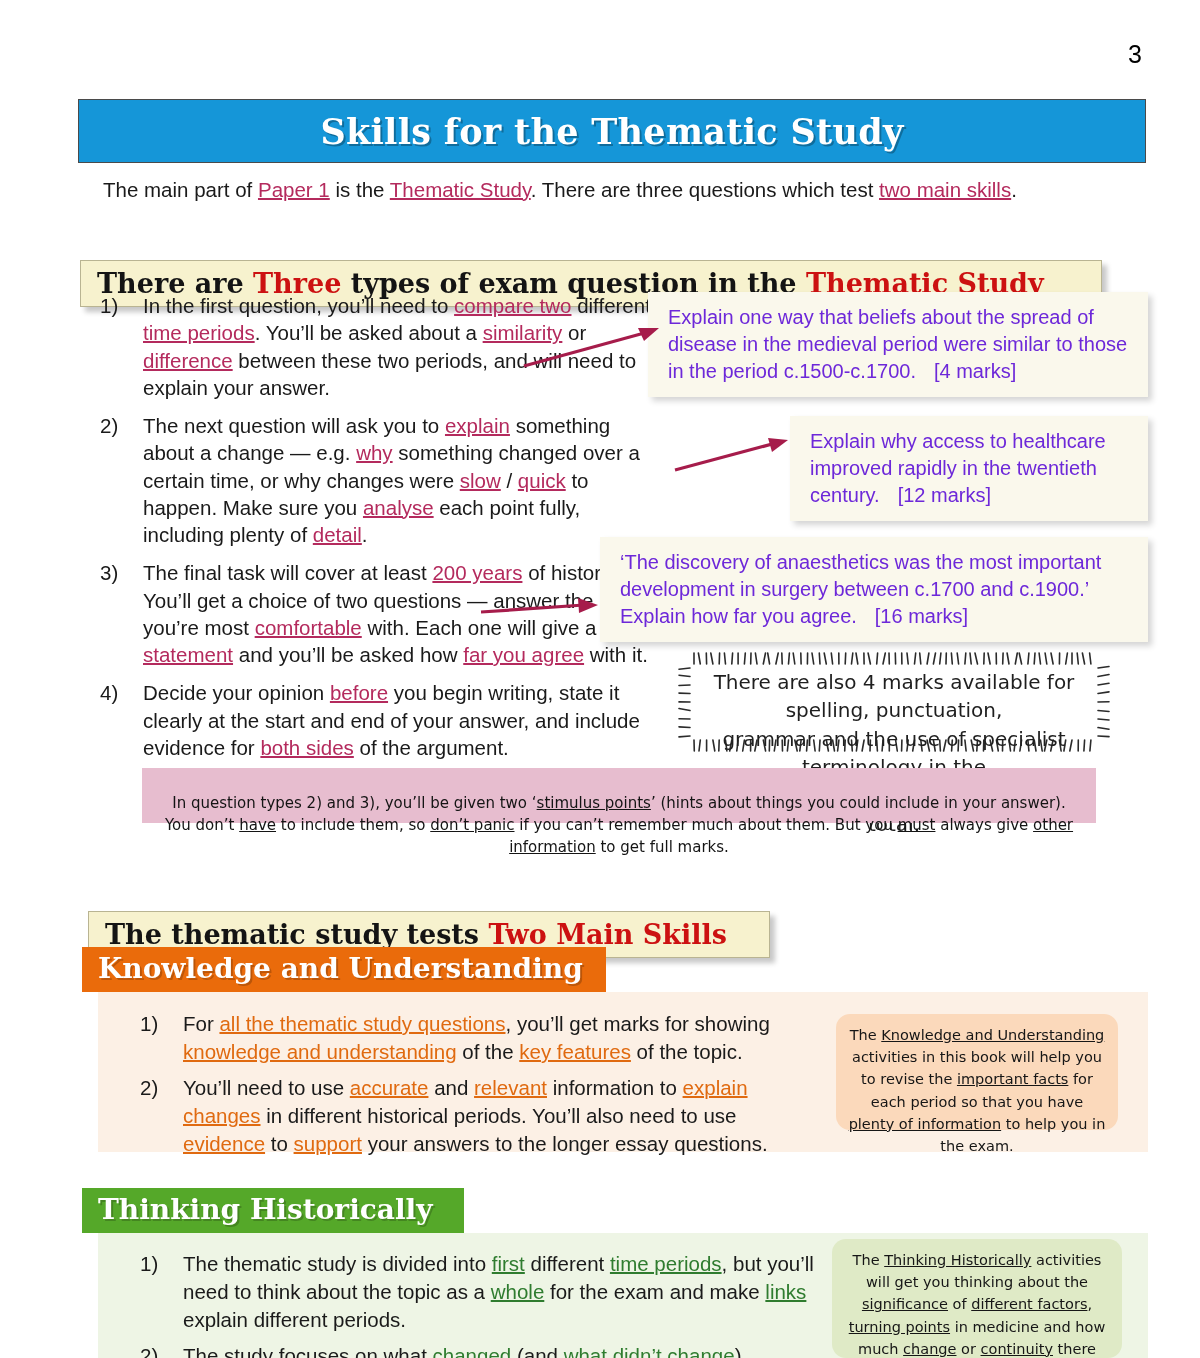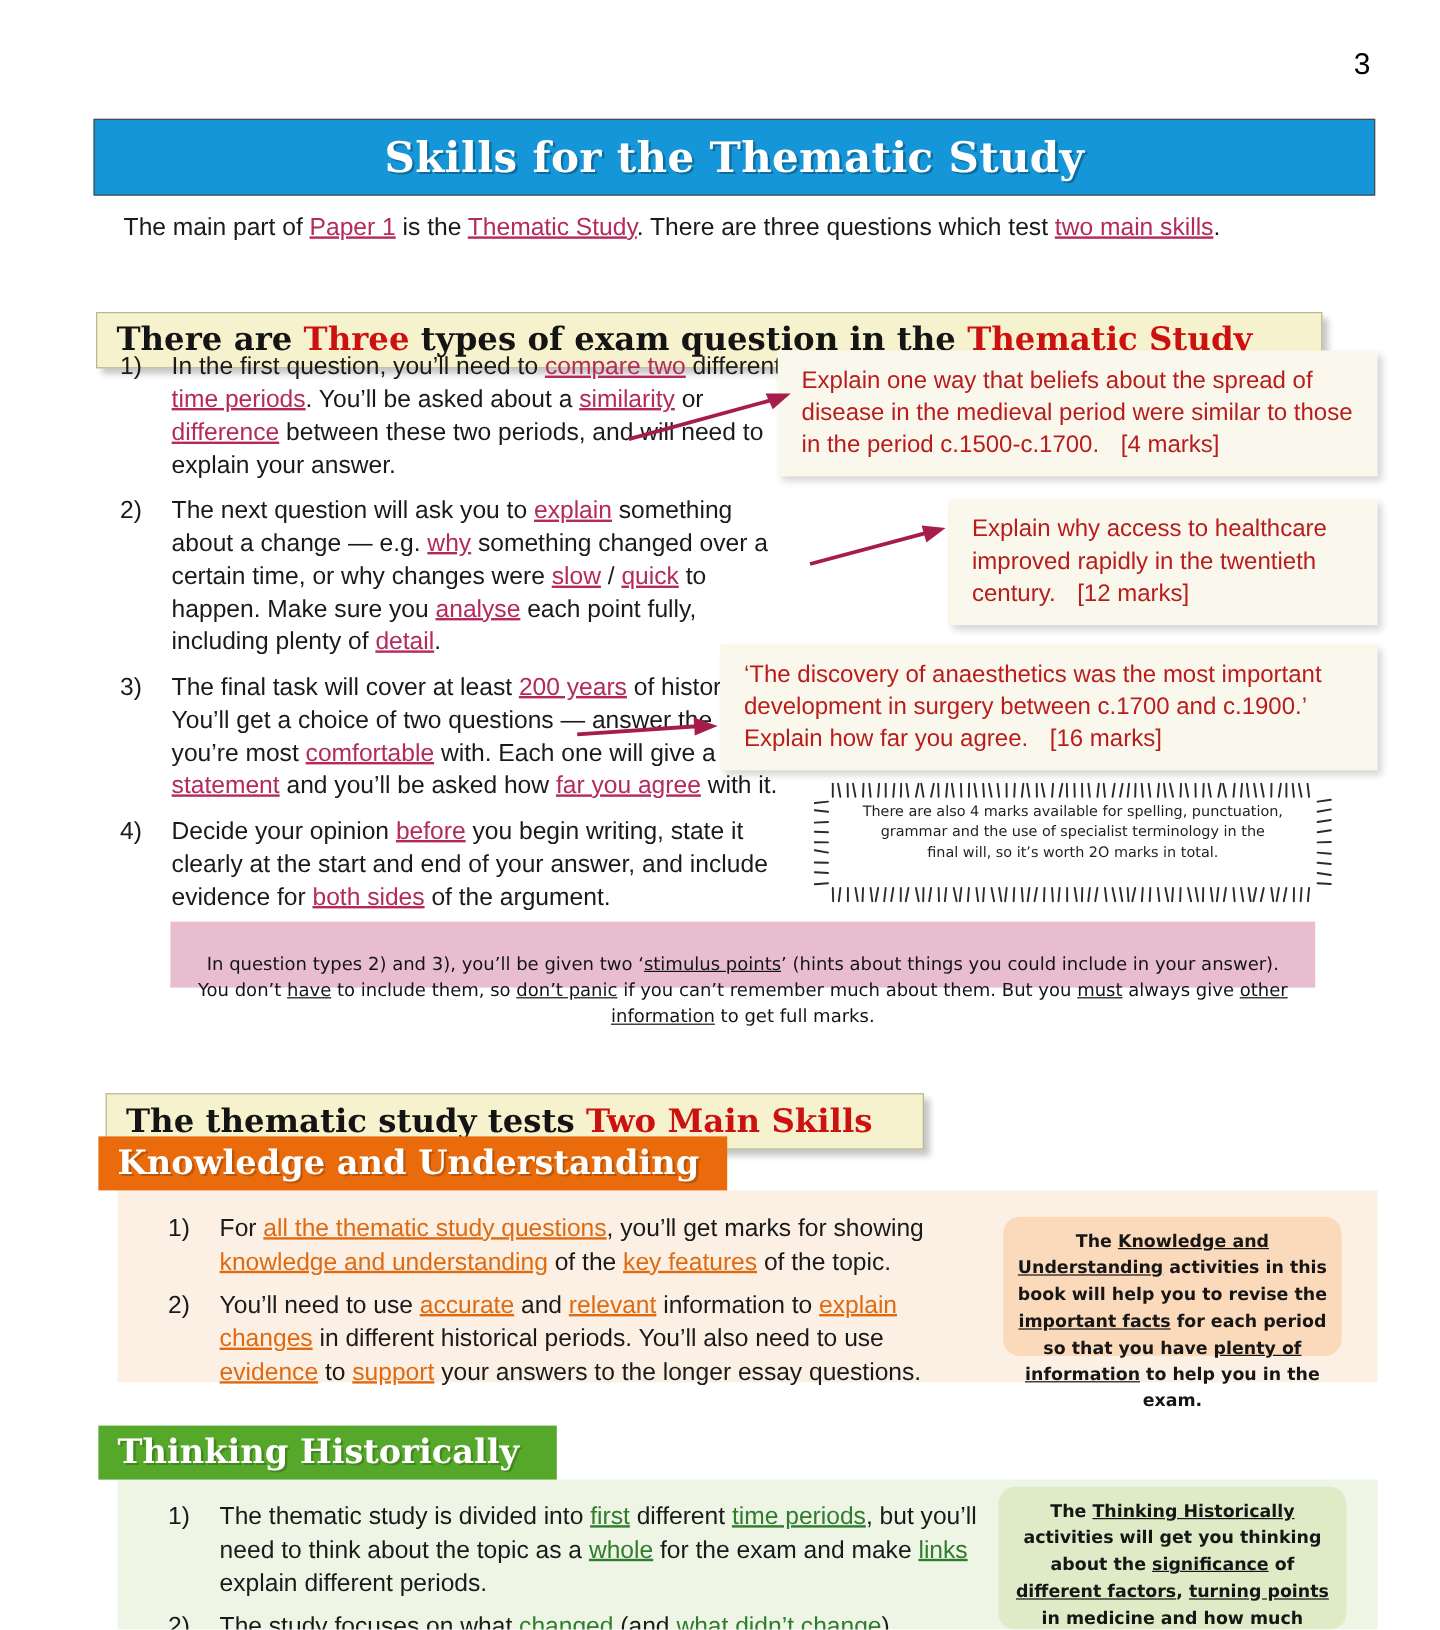--- a/index.html
+++ b/index.html
@@ -125,21 +125,21 @@
 
   
   .qbox {
     position: absolute;
     background: #faf8ec;
     box-sizing: border-box;
     box-shadow: 4px 4px 6px rgba(0,0,0,0.17);
     padding: 12px 16px 13px 20px;
     font-size: 20px;
     line-height: 1.34;
-    color: #b91c1c;
+    color: #6d28d9;
   }
   #qbox1 { left: 648px; top: 292px; width: 500px; }
   #qbox2 { left: 790px; top: 416px; width: 358px; }
   #qbox3 { left: 600px; top: 537px; width: 548px; }
   .qbox .marks { white-space: nowrap; }
   .qbox .gap { display:inline-block; width: 18px; }
 
   
   .arrow-svg {
     position: absolute;
@@ -154,21 +154,21 @@
     width: 432px;
     height: 100px;
   }
   .sunburst .sb-text {
     position: absolute;
     left: 26px;
     top: 16px;
     width: 380px;
     text-align: center;
     font-family: "DejaVu Sans", sans-serif;
-    font-size: 12px;
+    font-size: 20px;
     line-height: 1.42;
     color: #1f1f1f;
   }
 
   
   .pink-note {
     position: absolute;
     left: 142px;
     top: 768px;
     width: 954px;
@@ -247,21 +247,20 @@
   .side-note {
     position: absolute;
     box-sizing: border-box;
     border-radius: 14px;
     text-align: center;
     font-family: "DejaVu Sans", sans-serif;
     font-size: 14.5px;
     line-height: 1.53;
     color: #161616;
     padding: 10px 12px;
-    font-weight: bold;
   }
   #note-ku {
     left: 836px;
     top: 1014px;
     width: 282px;
     height: 116px;
     background: #fbd9bb;
   }
   #note-th {
     left: 832px;

